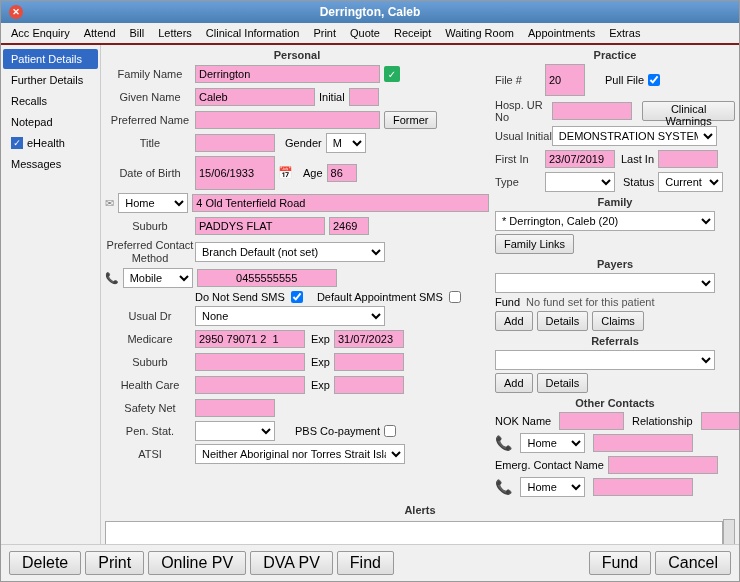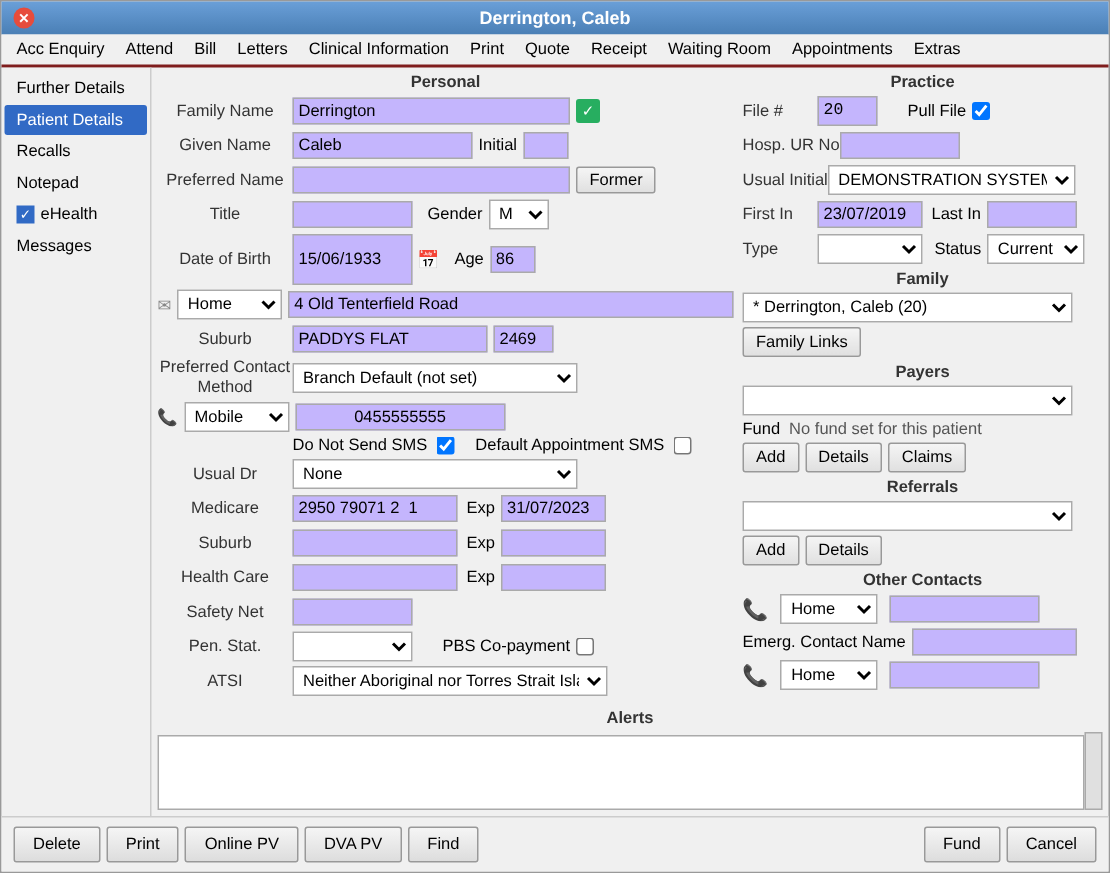--- a/index.html
+++ b/index.html
@@ -127,21 +127,21 @@
     .form-label-sm {
       font-size: 11px;
       color: #333;
       min-width: 50px;
     }
     input[type="text"] {
       height: 18px;
       border: 1px solid #aaa;
       padding: 1px 3px;
       font-size: 11px;
-      background: #c4b5fd;
+      background: #f9a8d4;
     }
     input[type="checkbox"] {
       width: 12px; height: 12px;
     }
     select {
       height: 20px;
       border: 1px solid #aaa;
       font-size: 11px;
       background: white;
       padding: 0 2px;
@@ -204,21 +204,21 @@
       background: #f0f0f0;
     }
     .footer-left { display: flex; gap: 4px; }
     .footer-right { display: flex; gap: 4px; }
     .btn-footer {
       height: 24px;
       padding: 2px 12px;
       border: 1px solid #999;
       background: linear-gradient(to bottom, #f5f5f5, #ddd);
       cursor: pointer;
-      font-size: 11px;
+      font-size: 16px;
       border-radius: 2px;
     }
     .scrollbar-stub {
       width: 12px;
       background: #e0e0e0;
       border: 1px solid #aaa;
     }
     .fund-row {
       display: flex;
       align-items: center;
@@ -260,22 +260,22 @@
     <span class="menu-item">Quote</span>
     <span class="menu-item">Receipt</span>
     <span class="menu-item">Waiting Room</span>
     <span class="menu-item">Appointments</span>
     <span class="menu-item">Extras</span>
   </div>
 
   <div class="content-area">
 
     <div class="sidebar">
+      <div class="sidebar-item active">Patient Details</div>
       <div class="sidebar-item">Further Details</div>
-      <div class="sidebar-item active">Patient Details</div>
       <div class="sidebar-item">Recalls</div>
       <div class="sidebar-item">Notepad</div>
       <div class="sidebar-item ehealth">
         <div class="ehealth-check">✓</div>
         <span>eHealth</span>
       </div>
       <div class="sidebar-item">Messages</div>
     </div>
 
     <div class="main-content">
@@ -403,28 +403,29 @@
             </select>
           </div>
         </div>
 
         <div class="right-panel">
 
           <div class="section-label">Practice</div>
 
           <div class="form-row">
             <span class="form-label-sm">File #</span>
-            <input type="text" style="width: 40px; height: 20px; border: 1px solid rgb(170, 170, 170); font-size: 11px; font-family: Liberation Mono, monospace;" value="20">
+            <input type="text" style="width: 40px; height: 32px; border: 1px solid rgb(170, 170, 170); font-size: 11px;" value="20">
             <span style="margin-left:20px; font-size:11px">Pull File</span>
             <input type="checkbox" checked="" style="margin-left: 4px;">
           </div>
 
           <div class="form-row">
             <span class="form-label-sm">Hosp. UR No</span>
             <input type="text" style="width: 80px; height: 18px; border: 1px solid rgb(170, 170, 170); font-size: 11px;">
+            <button class="btn" style="margin-left:10px; font-size:11px; height:20px">Clinical Warnings</button>
           </div>
 
           <div class="form-row">
             <span class="form-label-sm">Usual Initial</span>
             <select style="width:165px; height:20px; font-size:11px">
               <option>DEMONSTRATION SYSTEM (20)</option>
             </select>
           </div>
 
           <div class="form-row">
@@ -478,20 +479,26 @@
             </div>
             <div class="form-row">
               <button class="btn" style="margin-right:4px">Add</button>
               <button class="btn">Details</button>
             </div>
           </div>
 
           <div style="margin-top:4px">
             <div class="section-label">Other Contacts</div>
 
+            <div class="nok-row">
+              <span style="font-size:11px; min-width:60px">NOK Name</span>
+              <input type="text" style="width: 65px; height: 18px; border: 1px solid rgb(170, 170, 170); font-size: 11px;">
+              <span style="font-size:11px; margin-left:4px">Relationship</span>
+              <input type="text" style="width: 50px; height: 18px; border: 1px solid rgb(170, 170, 170); margin-left: 4px; font-size: 11px;">
+            </div>
 
             <div class="nok-row">
               <span style="font-size:14px; color:#27ae60; min-width:16px">📞</span>
               <select style="width:65px; height:20px; font-size:11px; margin-left:4px">
                 <option>Home</option>
               </select>
               <input type="text" style="width: 100px; height: 18px; border: 1px solid rgb(170, 170, 170); margin-left: 4px; font-size: 11px;">
             </div>
 
             <div class="nok-row">

